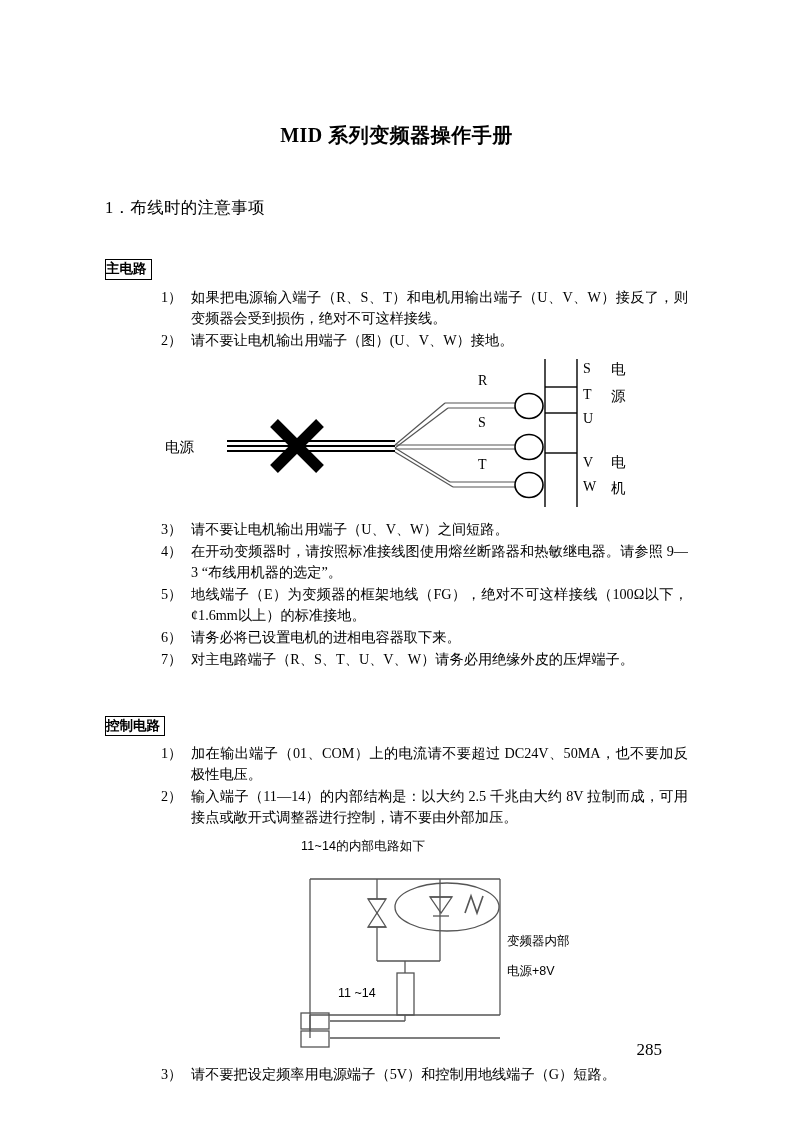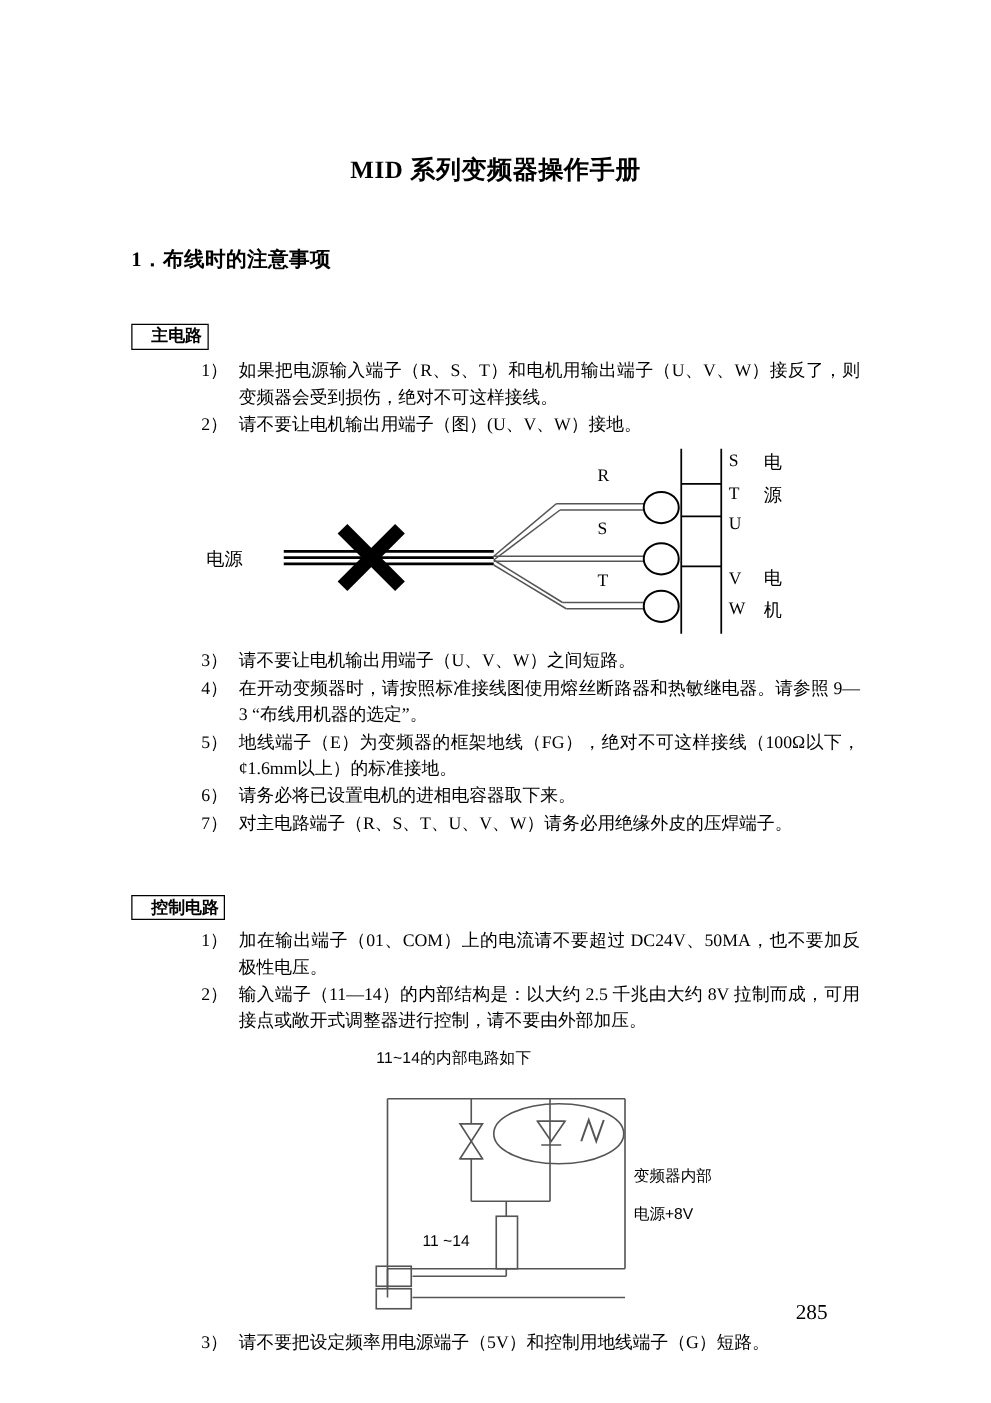--- a/index.html
+++ b/index.html
@@ -32,30 +32,30 @@
     font-size: 20px;
     font-weight: bold;
     letter-spacing: 0.5px;
     margin-top: 122px;
     font-family: "Liberation Serif", "DejaVu Serif", serif;
   }
 
   
   .section-heading {
     font-size: 16.5px;
-    font-weight: bold;
+    font-weight: normal;
     margin-top: 48px;
     letter-spacing: 0.3px;
   }
 
   
   .boxed-heading {
     display: inline-block;
     border: 1.3px solid #000;
-    padding: 1px 4px 2px 15px;
+    padding: 1px 4px 2px 0;
     font-size: 13.5px;
     font-weight: bold;
     line-height: 1.15;
   }
   .boxed-wrap { margin-top: 40px; }
   .boxed-wrap.tight { margin-top: 46px; }
 
   
   ol.num-list {
     list-style: none;

